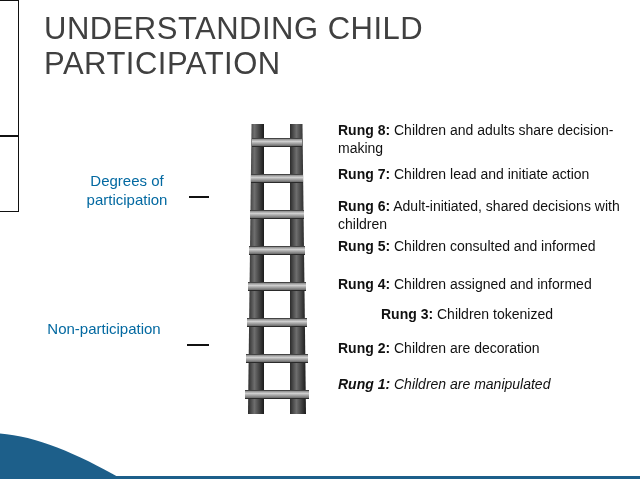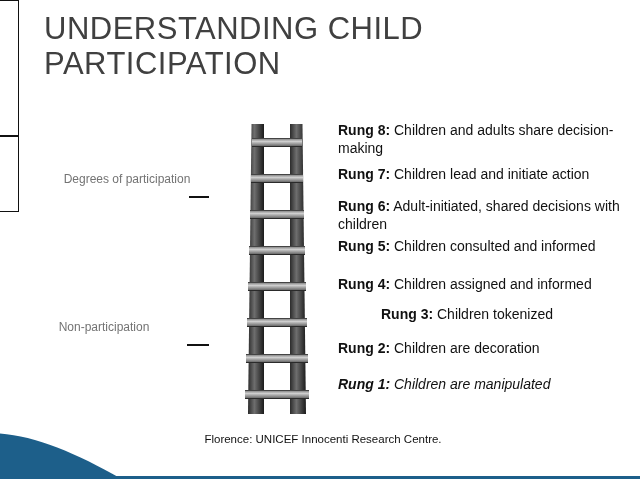--- a/index.html
+++ b/index.html
@@ -79,22 +79,22 @@
   .rung-entry .rung-name {
     font-weight: bold;
   }
   .rung-entry .rung-desc {
     font-weight: normal;
   }
 
   
   .group-label {
     position: absolute;
-    color: #737373;
-    font-size: 12px;
+    color: #0369a1;
+    font-size: 15px;
     line-height: 1.25;
     text-align: center;
   }
   #degrees-label {
     left: 52px;
     top: 172px;
     width: 150px;
   }
   #nonpart-label {
     left: 14px;
@@ -222,21 +222,20 @@
 
 <div id="degrees-bracket"></div>
 <div class="bracket-stem" id="degrees-stem"></div>
 <div class="group-label" id="degrees-label">Degrees of participation</div>
 
 <div id="nonpart-bracket"></div>
 <div class="bracket-stem" id="nonpart-stem"></div>
 <div class="group-label" id="nonpart-label">Non-participation</div>
 
 <div id="caption">
-  <div>Florence:  UNICEF Innocenti Research Centre.</div>
 </div>
 
 <div id="corner-swoosh">
   <svg width="180" height="90" viewBox="0 0 180 90">
     <path d="M0 10 C 50 10, 110 40, 180 86 L 180 90 L 0 90 Z" fill="#1d5f8a"></path>
   </svg>
 </div>
 <div id="bottom-border"></div>
 
 </body></html>

